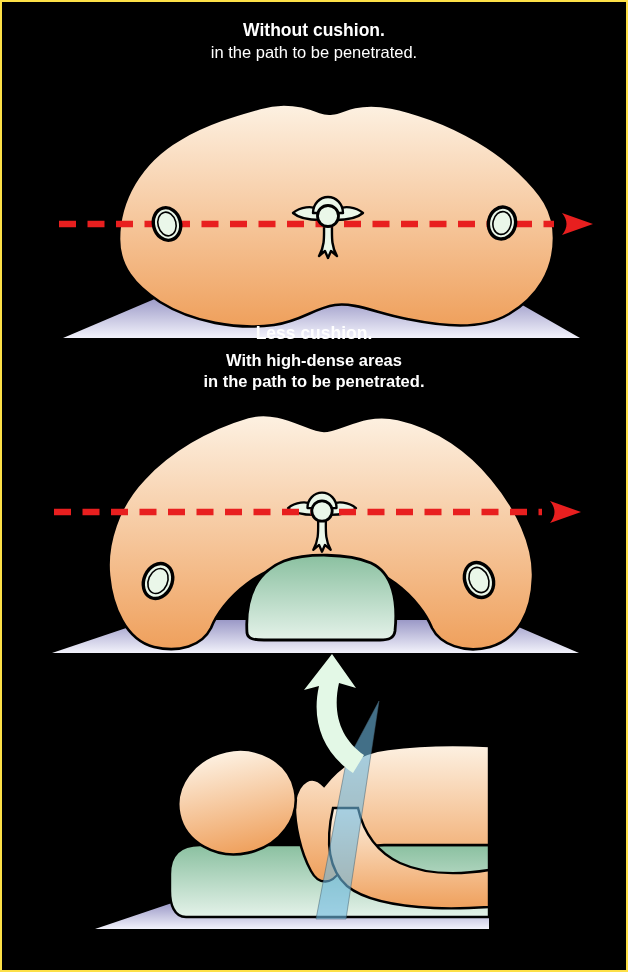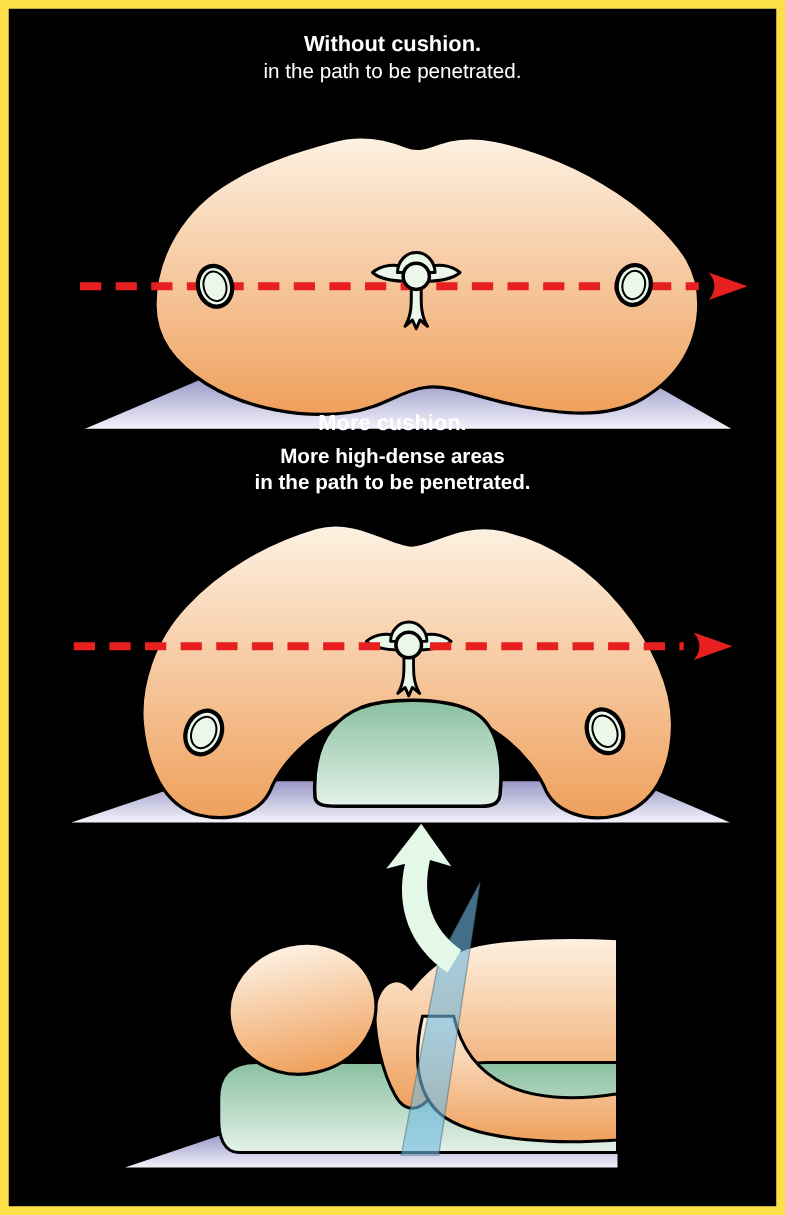--- a/index.html
+++ b/index.html
@@ -1,20 +1,20 @@
 <!DOCTYPE html>
 <html style="--text: #ffffff; --background: #000000; --skin-light: #fdf1e2; --skin-dark: #efa05c; --table-light: #f2f2fb; --table-dark: #9b99c7; --cushion-light: #e4f2e9; --cushion-dark: #8ac0a0; --bone-fill: #eaf7e9; --beam-red: #e81f1f; --plane-blue: #6eb9e1; --arrow-mint: #e3f8e6;"><head>
 <meta charset="utf-8">
 <style>
   html,body{margin:0;padding:0;background:#000;}
   #page-root{
     position:relative;
     width:628px;height:972px;
     background:#000;
-    border:7px solid #fde047;
+    border:2px solid #fde047;
     box-sizing:border-box;
     overflow:hidden;
     font-family:"Liberation Sans",sans-serif;
   }
   #diagram-svg{position:absolute;left:0;top:0;}
   .caption{
     position:absolute;left:0;width:100%;
     text-align:center;color:var(--text,#fff);
     font-family:"Liberation Sans",sans-serif;
   }
@@ -130,18 +130,18 @@
                L362,753 C339,737 330,712 337,681 L354,686 Z" fill="var(--arrow-mint)"></path>
     </g>
   </svg>
 
   <div class="caption" id="caption-without">
     <div class="cap-title">Without cushion.</div>
     <div class="cap-line">in the path to be penetrated.</div>
   </div>
 
   <div class="caption" id="caption-with">
-    <div class="cap-title">More cushion.</div>
-    <div class="cap-line bold">More high-dense areas</div>
+    <div class="cap-title">Less cushion.</div>
+    <div class="cap-line bold">With high-dense areas</div>
     <div class="cap-line bold">in the path to be penetrated.</div>
   </div>
 
 </div>
 
 </body></html>

